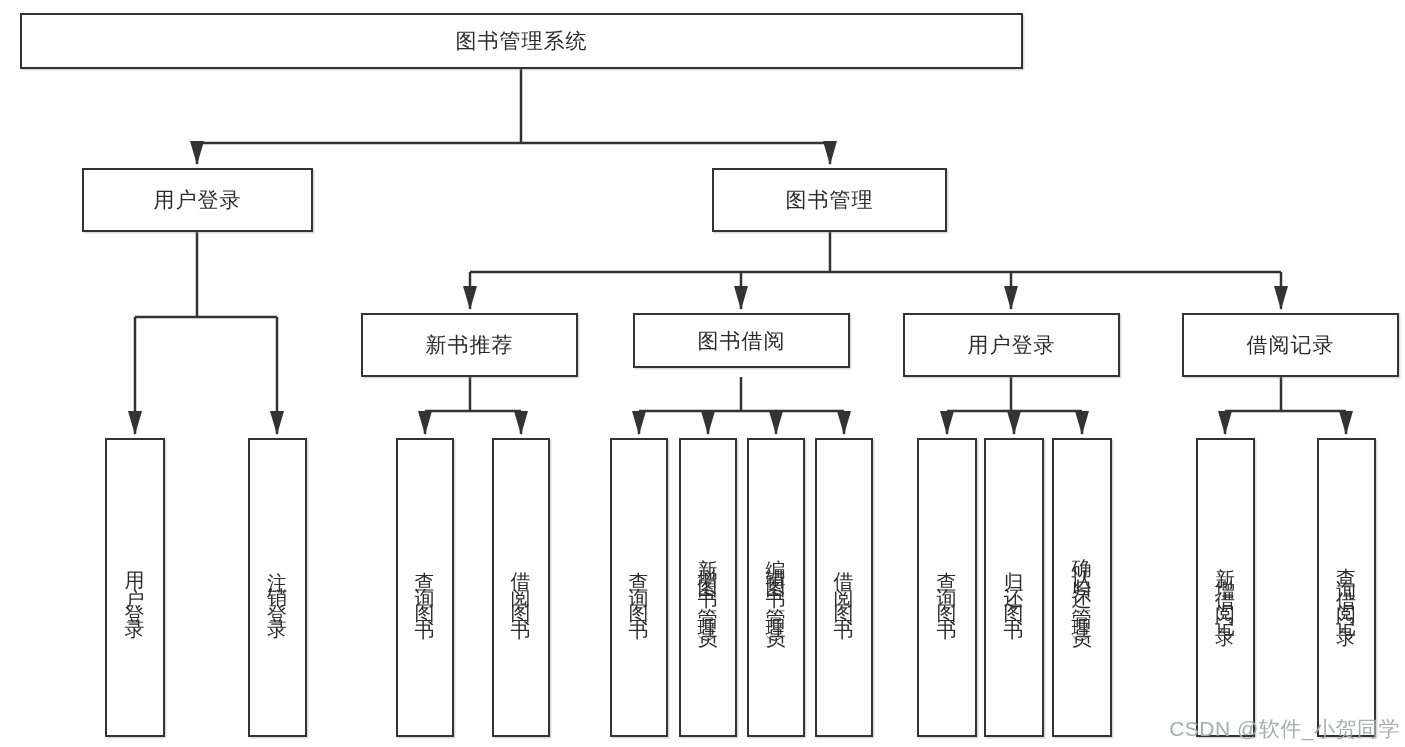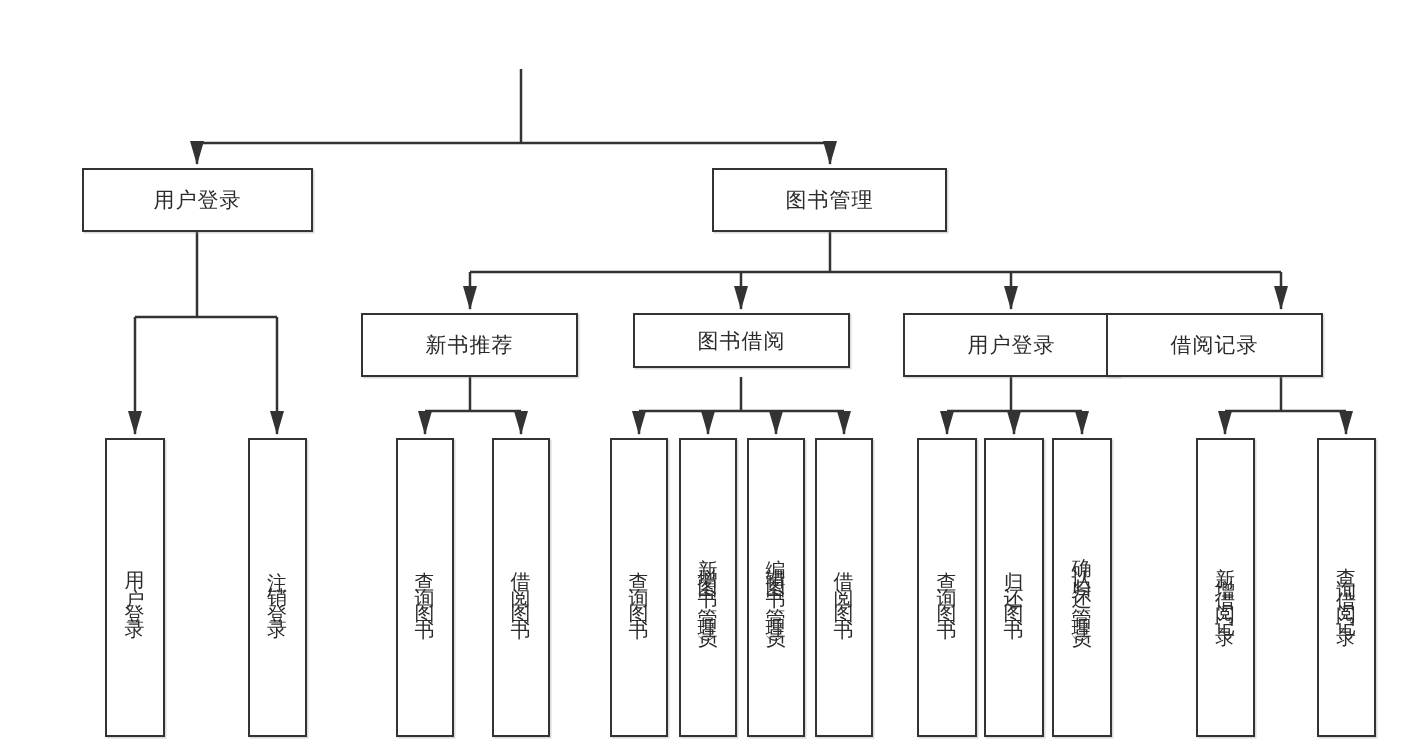--- a/index.html
+++ b/index.html
@@ -95,38 +95,41 @@
       <path d="M1014,411 L1014,434" marker-end="url(#arrow)"></path>
       <path d="M1082,411 L1082,434" marker-end="url(#arrow)"></path>
 
       <path d="M1281,377 L1281,411"></path>
       <path d="M1225,411 L1346,411"></path>
       <path d="M1225,411 L1225,434" marker-end="url(#arrow)"></path>
       <path d="M1346,411 L1346,434" marker-end="url(#arrow)"></path>
     </g>
   </svg>
 
+  <div class="node" style="left:20px;top:13px;width:1003px;height:56px">
+    <span class="hlabel">图书管理系统</span>
+  </div>
 
   <div class="node" style="left:82px;top:168px;width:231px;height:64px">
     <span class="hlabel">用户登录</span>
   </div>
   <div class="node" style="left:712px;top:168px;width:235px;height:64px">
     <span class="hlabel">图书管理</span>
   </div>
 
   <div class="node" style="left:361px;top:313px;width:217px;height:64px">
     <span class="hlabel">新书推荐</span>
   </div>
   <div class="node" style="left:633px;top:313px;width:217px;height:55px">
     <span class="hlabel">图书借阅</span>
   </div>
   <div class="node" style="left:903px;top:313px;width:217px;height:64px">
     <span class="hlabel">用户登录</span>
   </div>
-  <div class="node" style="left:1106px;top:313px;width:217px;height:64px">
+  <div class="node" style="left:1182px;top:313px;width:217px;height:64px">
     <span class="hlabel">借阅记录</span>
   </div>
 
   <div class="node leaf len4" style="left:105px;top:438px;width:60px">
     <span class="vlabel">用户登录</span>
   </div>
   <div class="node leaf len4" style="left:248px;top:438px;width:59px">
     <span class="vlabel">注销登录</span>
   </div>
 
@@ -160,13 +163,14 @@
     <span class="vlabel">确认归还（管理员）</span>
   </div>
 
   <div class="node leaf len6" style="left:1196px;top:438px;width:59px">
     <span class="vlabel">新增借阅记录</span>
   </div>
   <div class="node leaf len6" style="left:1317px;top:438px;width:59px">
     <span class="vlabel">查询借阅记录</span>
   </div>
 
+  <div id="watermark">CSDN @软件_小贺同学</div>
 </div>
 
 </body></html>

